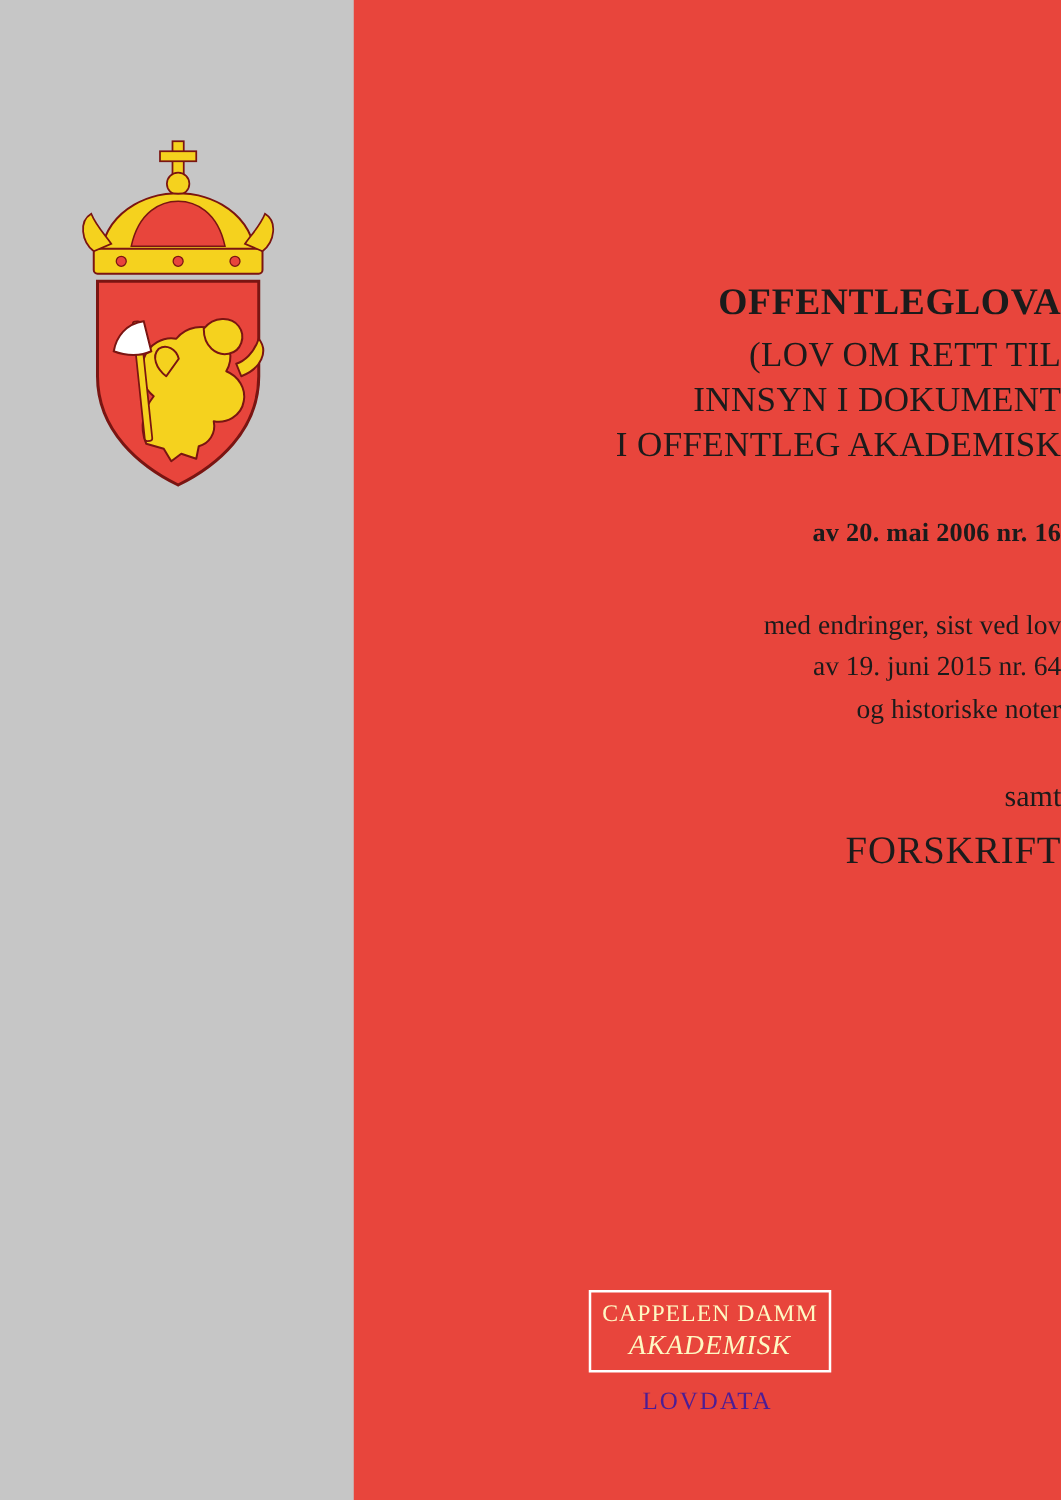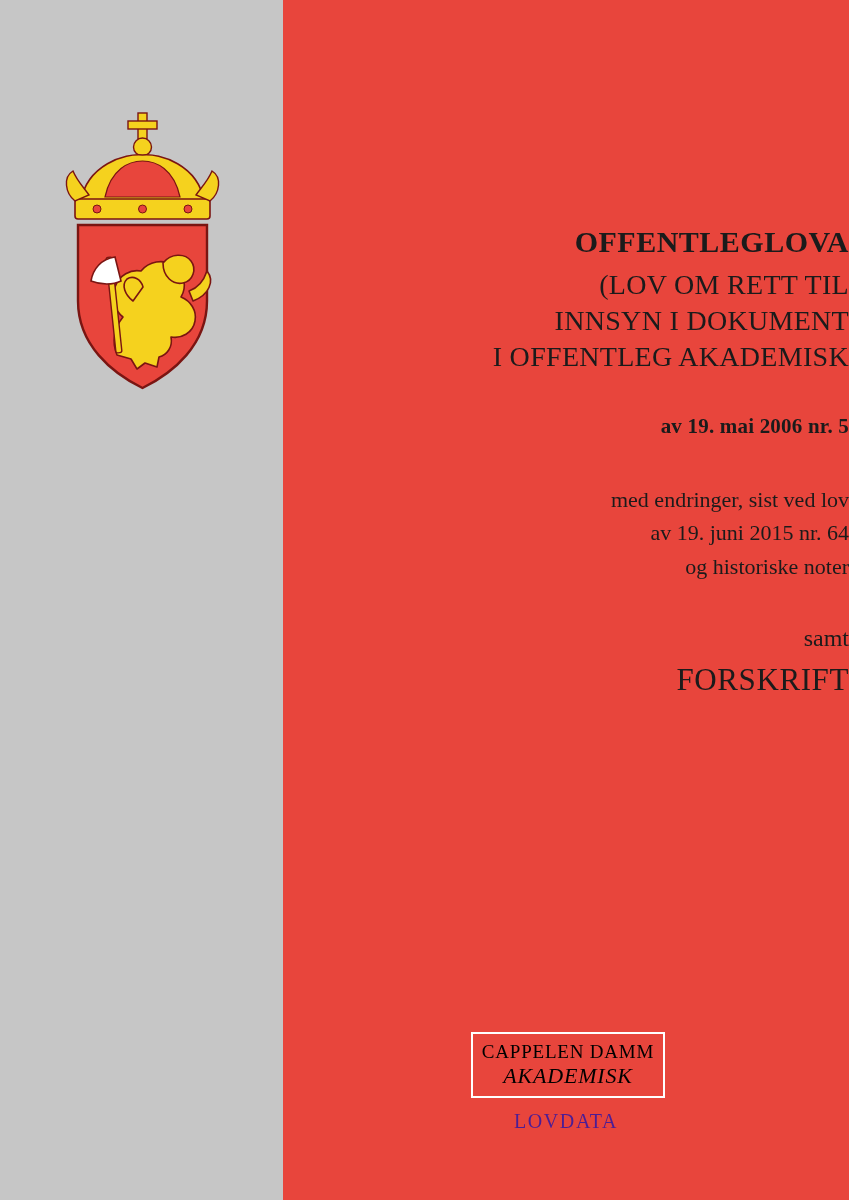--- a/index.html
+++ b/index.html
@@ -86,21 +86,21 @@
     left: 471px;
     top: 1032px;
     width: 190px;
     height: 62px;
     border: 2px solid #ffffff;
     background: #e8453c;
     display: flex;
     flex-direction: column;
     align-items: center;
     justify-content: center;
-    color: #000000;
+    color: #fef9c3;
   }
   .publisher-line1 {
     font-size: 19px;
     letter-spacing: 0.8px;
     line-height: 1.18;
   }
   .publisher-line2 {
     font-size: 22px;
     letter-spacing: 0.8px;
     line-height: 1.18;
@@ -169,21 +169,21 @@
 
       <path d="M70 152 C 56 154, 48 164, 46 176 C 56 180, 68 180, 76 176 Z" fill="#ffffff" stroke="#7a1512" stroke-width="1.6"></path>
     </svg>
   </div>
 
   <div class="title-block">
     <div class="t-main">OFFENTLEGLOVA</div>
     <div class="t-sub">(LOV OM RETT TIL</div>
     <div class="t-sub">INNSYN I DOKUMENT</div>
     <div class="t-sub">I OFFENTLEG AKADEMISK</div>
-    <div class="t-date">av 19. mai 2006 nr. 5</div>
+    <div class="t-date">av 20. mai 2006 nr. 16</div>
     <div class="t-amend">
       <div>med endringer, sist ved lov</div>
       <div>av 19. juni 2015 nr. 64</div>
       <div>og historiske noter</div>
     </div>
     <div class="t-samt">samt</div>
     <div class="t-forskrift">FORSKRIFT</div>
   </div>
 
   <div class="publisher-box">

